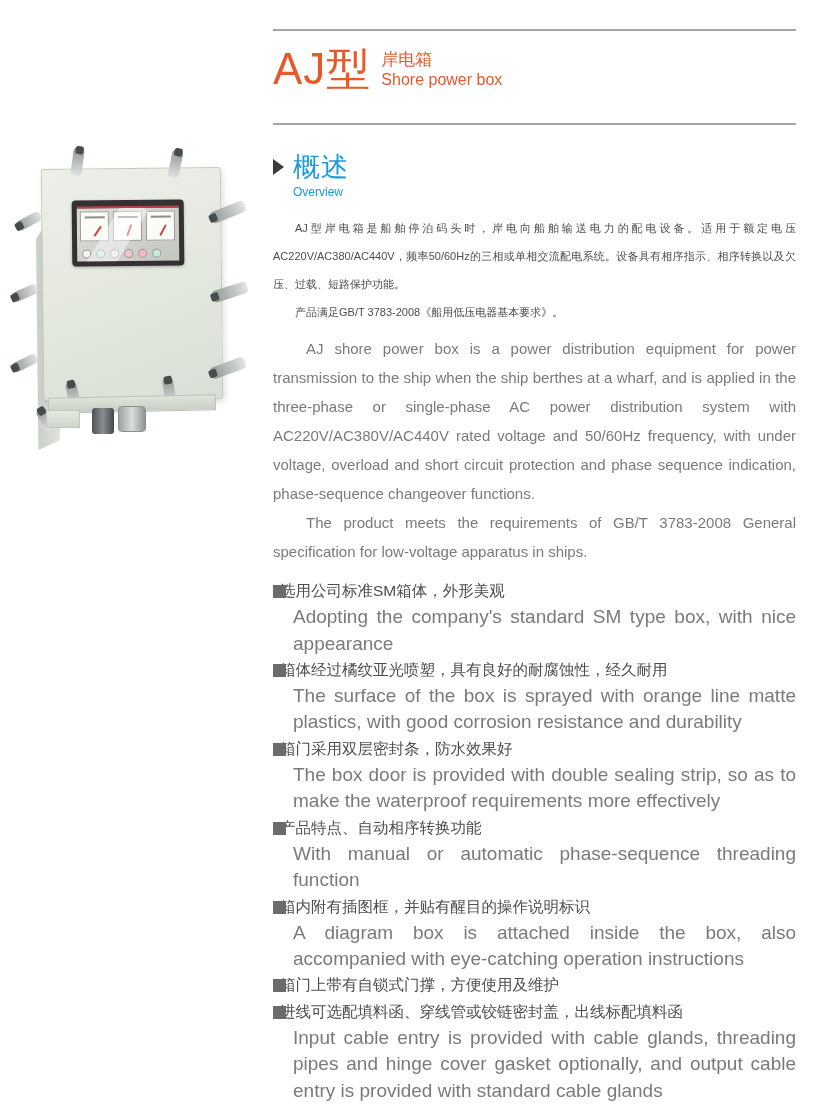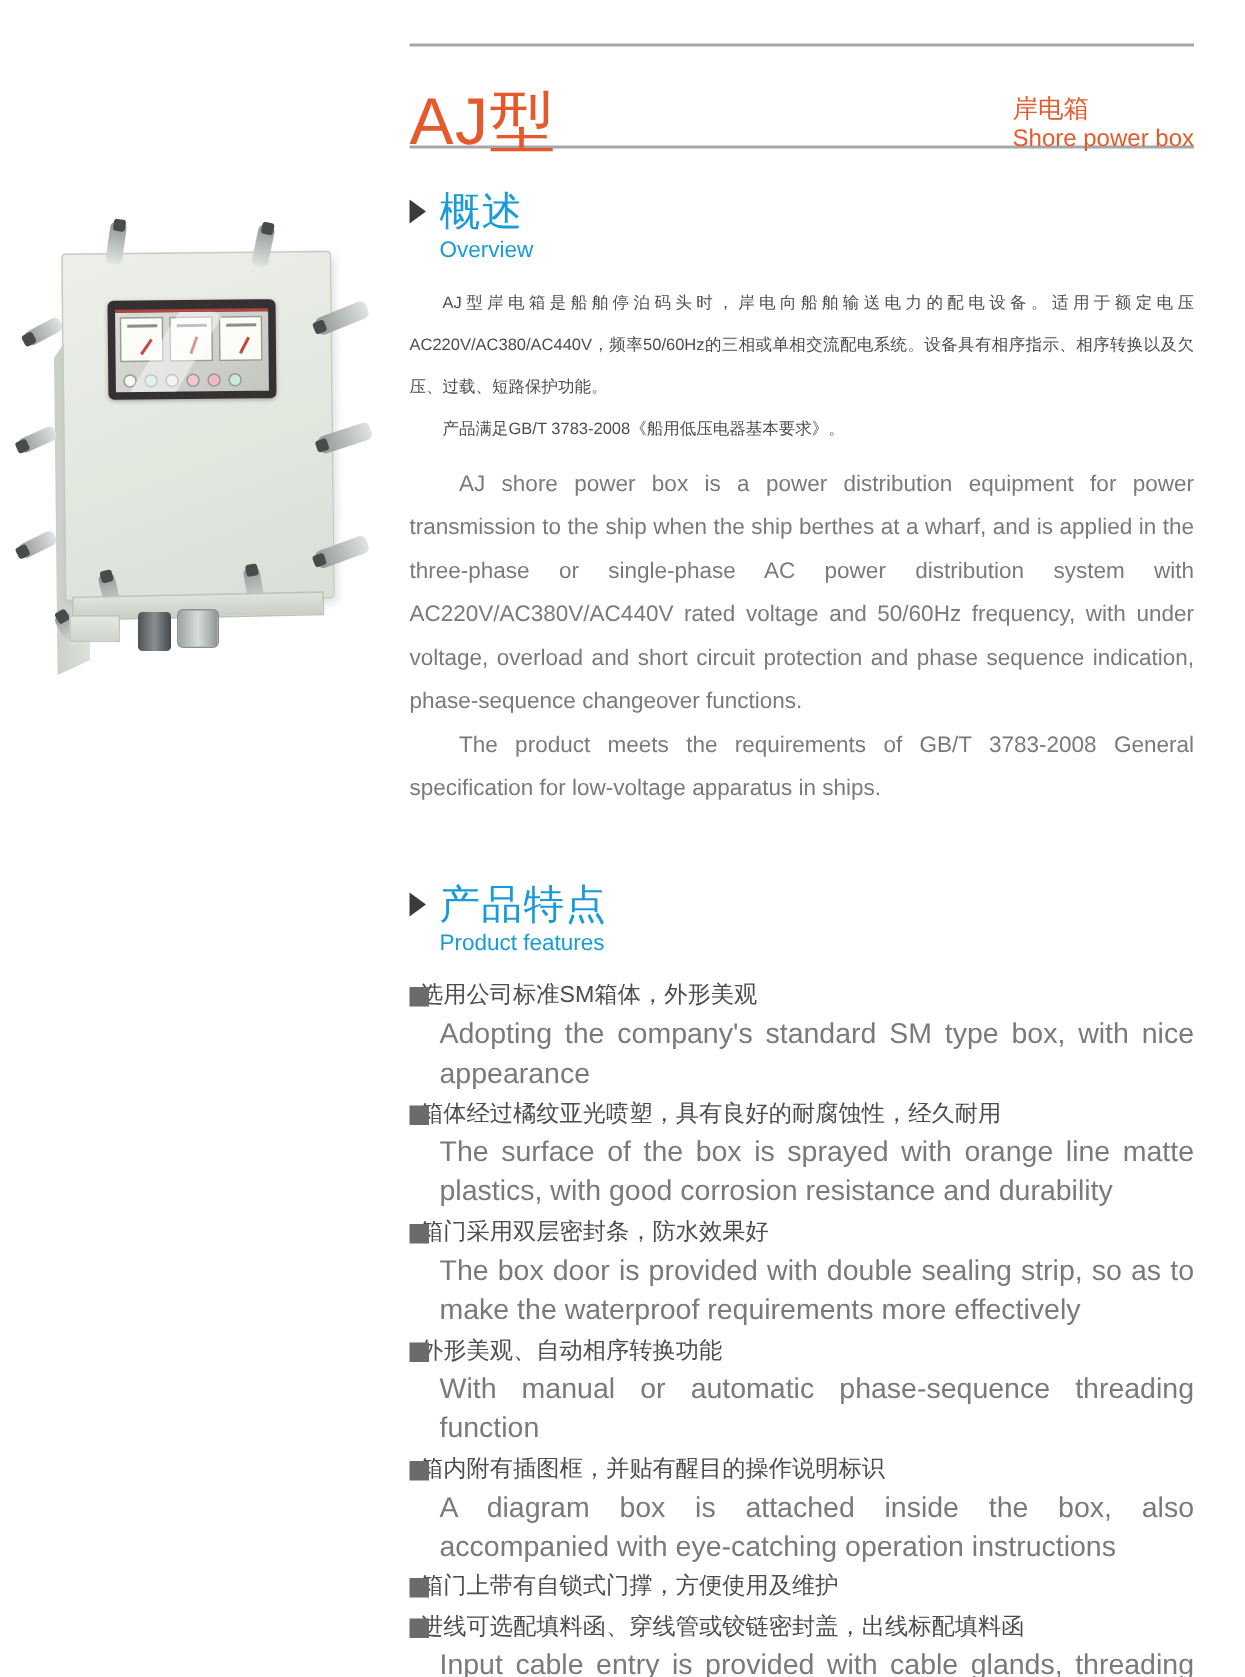--- a/index.html
+++ b/index.html
@@ -5,32 +5,32 @@
   * { margin:0; padding:0; box-sizing:border-box; }
   html,body { background:#ffffff; }
   body { font-family:"Liberation Sans","DejaVu Sans",sans-serif; }
   .page { position:relative; width:830px; height:1118px; background:#fff; overflow:hidden; }
 
   
   .content { position:absolute; left:273px; top:0; width:523px; }
   .rule { border:none; border-top:2px solid #a6a6a6; height:0; }
   .rule-top { margin-top:29px; }
 
-  .header { display:flex; align-items:flex-start; padding:27px 0 10px 0; height:66px;justify-content:space-between; }
+  .header { display:flex; align-items:flex-start; padding:14px 0 10px 0; height:92px; }
   .model { font-size:44px; line-height:48px; color:#e5592a; letter-spacing:1px; }
   .title-sub { margin-left:10px; padding-top:5px; color:#e5592a; }
   .title-cn { font-size:17px; font-weight:normal; line-height:20px; }
   .title-en { font-size:16px; line-height:20px; }
 
   .section-head { position:relative; padding-left:20px; margin-top:27px; }
   .tri { position:absolute; left:0; top:7px; width:0; height:0;
          border-top:8px solid transparent; border-bottom:8px solid transparent;
          border-left:11px solid #3b3b3b; }
   .sec-cn { font-size:27px; line-height:30px; color:#189bd8; letter-spacing:1px; }
-  .sec-en { font-size:15px; line-height:21px; color:#189bd8; }
+  .sec-en { font-size:12px; line-height:21px; color:#189bd8; }
 
   .cn-para { margin-top:11px; font-size:11px; line-height:28px; color:#4e4d4d;
              text-align:justify; }
   .cn-para p { text-indent:2em; }
   .en-para { margin-top:8px; font-size:15px; line-height:29px; color:#7a7a7a;
              text-align:justify; }
   .en-para p { text-indent:2.2em; }
 
   .features { margin-top:12px; }
   .feat-cn { position:relative; padding-left:7px; font-size:15.5px; line-height:26.3px;
@@ -162,34 +162,29 @@
     <div class="cn-para">
       <p>AJ型岸电箱是船舶停泊码头时，岸电向船舶输送电力的配电设备。适用于额定电压AC220V/AC380/AC440V，频率50/60Hz的三相或单相交流配电系统。设备具有相序指示、相序转换以及欠压、过载、短路保护功能。</p>
       <p>产品满足GB/T 3783-2008《船用低压电器基本要求》。</p>
     </div>
 
     <div class="en-para">
       <p>AJ shore power box is a power distribution equipment for power transmission to the ship when the ship berthes at a wharf, and is applied in the three-phase or single-phase AC power distribution system with AC220V/AC380V/AC440V rated voltage and 50/60Hz frequency, with under voltage, overload and short circuit protection and phase sequence indication, phase-sequence changeover functions.</p>
       <p>The product meets the requirements of GB/T 3783-2008 General specification for low-voltage apparatus in ships.</p>
     </div>
 
-    <div class="section-head" style="margin-top:48px;">
-      <span class="tri"></span>
-      <div class="sec-cn">产品特点</div>
-      <div class="sec-en">Product features</div>
-    </div>
 
     <div class="features">
       <div class="feat-cn"><span class="sq"></span><span>选用公司标准SM箱体，外形美观</span></div>
       <div class="feat-en">Adopting the company's standard SM type box, with nice appearance</div>
       <div class="feat-cn"><span class="sq"></span><span>箱体经过橘纹亚光喷塑，具有良好的耐腐蚀性，经久耐用</span></div>
       <div class="feat-en">The surface of the box is sprayed with orange line matte plastics, with good corrosion resistance and durability</div>
       <div class="feat-cn"><span class="sq"></span><span>箱门采用双层密封条，防水效果好</span></div>
       <div class="feat-en">The box door is provided with double sealing strip, so as to make the waterproof requirements more effectively</div>
-      <div class="feat-cn"><span class="sq"></span><span>外形美观、自动相序转换功能</span></div>
+      <div class="feat-cn"><span class="sq"></span><span>产品特点、自动相序转换功能</span></div>
       <div class="feat-en">With manual or automatic phase-sequence threading function</div>
       <div class="feat-cn"><span class="sq"></span><span>箱内附有插图框，并贴有醒目的操作说明标识</span></div>
       <div class="feat-en">A diagram box is attached inside the box, also accompanied with eye-catching operation instructions</div>
       <div class="feat-cn"><span class="sq"></span><span>箱门上带有自锁式门撑，方便使用及维护</span></div>
       <div class="feat-cn"><span class="sq"></span><span>进线可选配填料函、穿线管或铰链密封盖，出线标配填料函</span></div>
       <div class="feat-en">Input cable entry is provided with cable glands, threading pipes and hinge cover gasket optionally, and output cable entry is provided with standard cable glands</div>
     </div>
 
   </div>
 </div>

